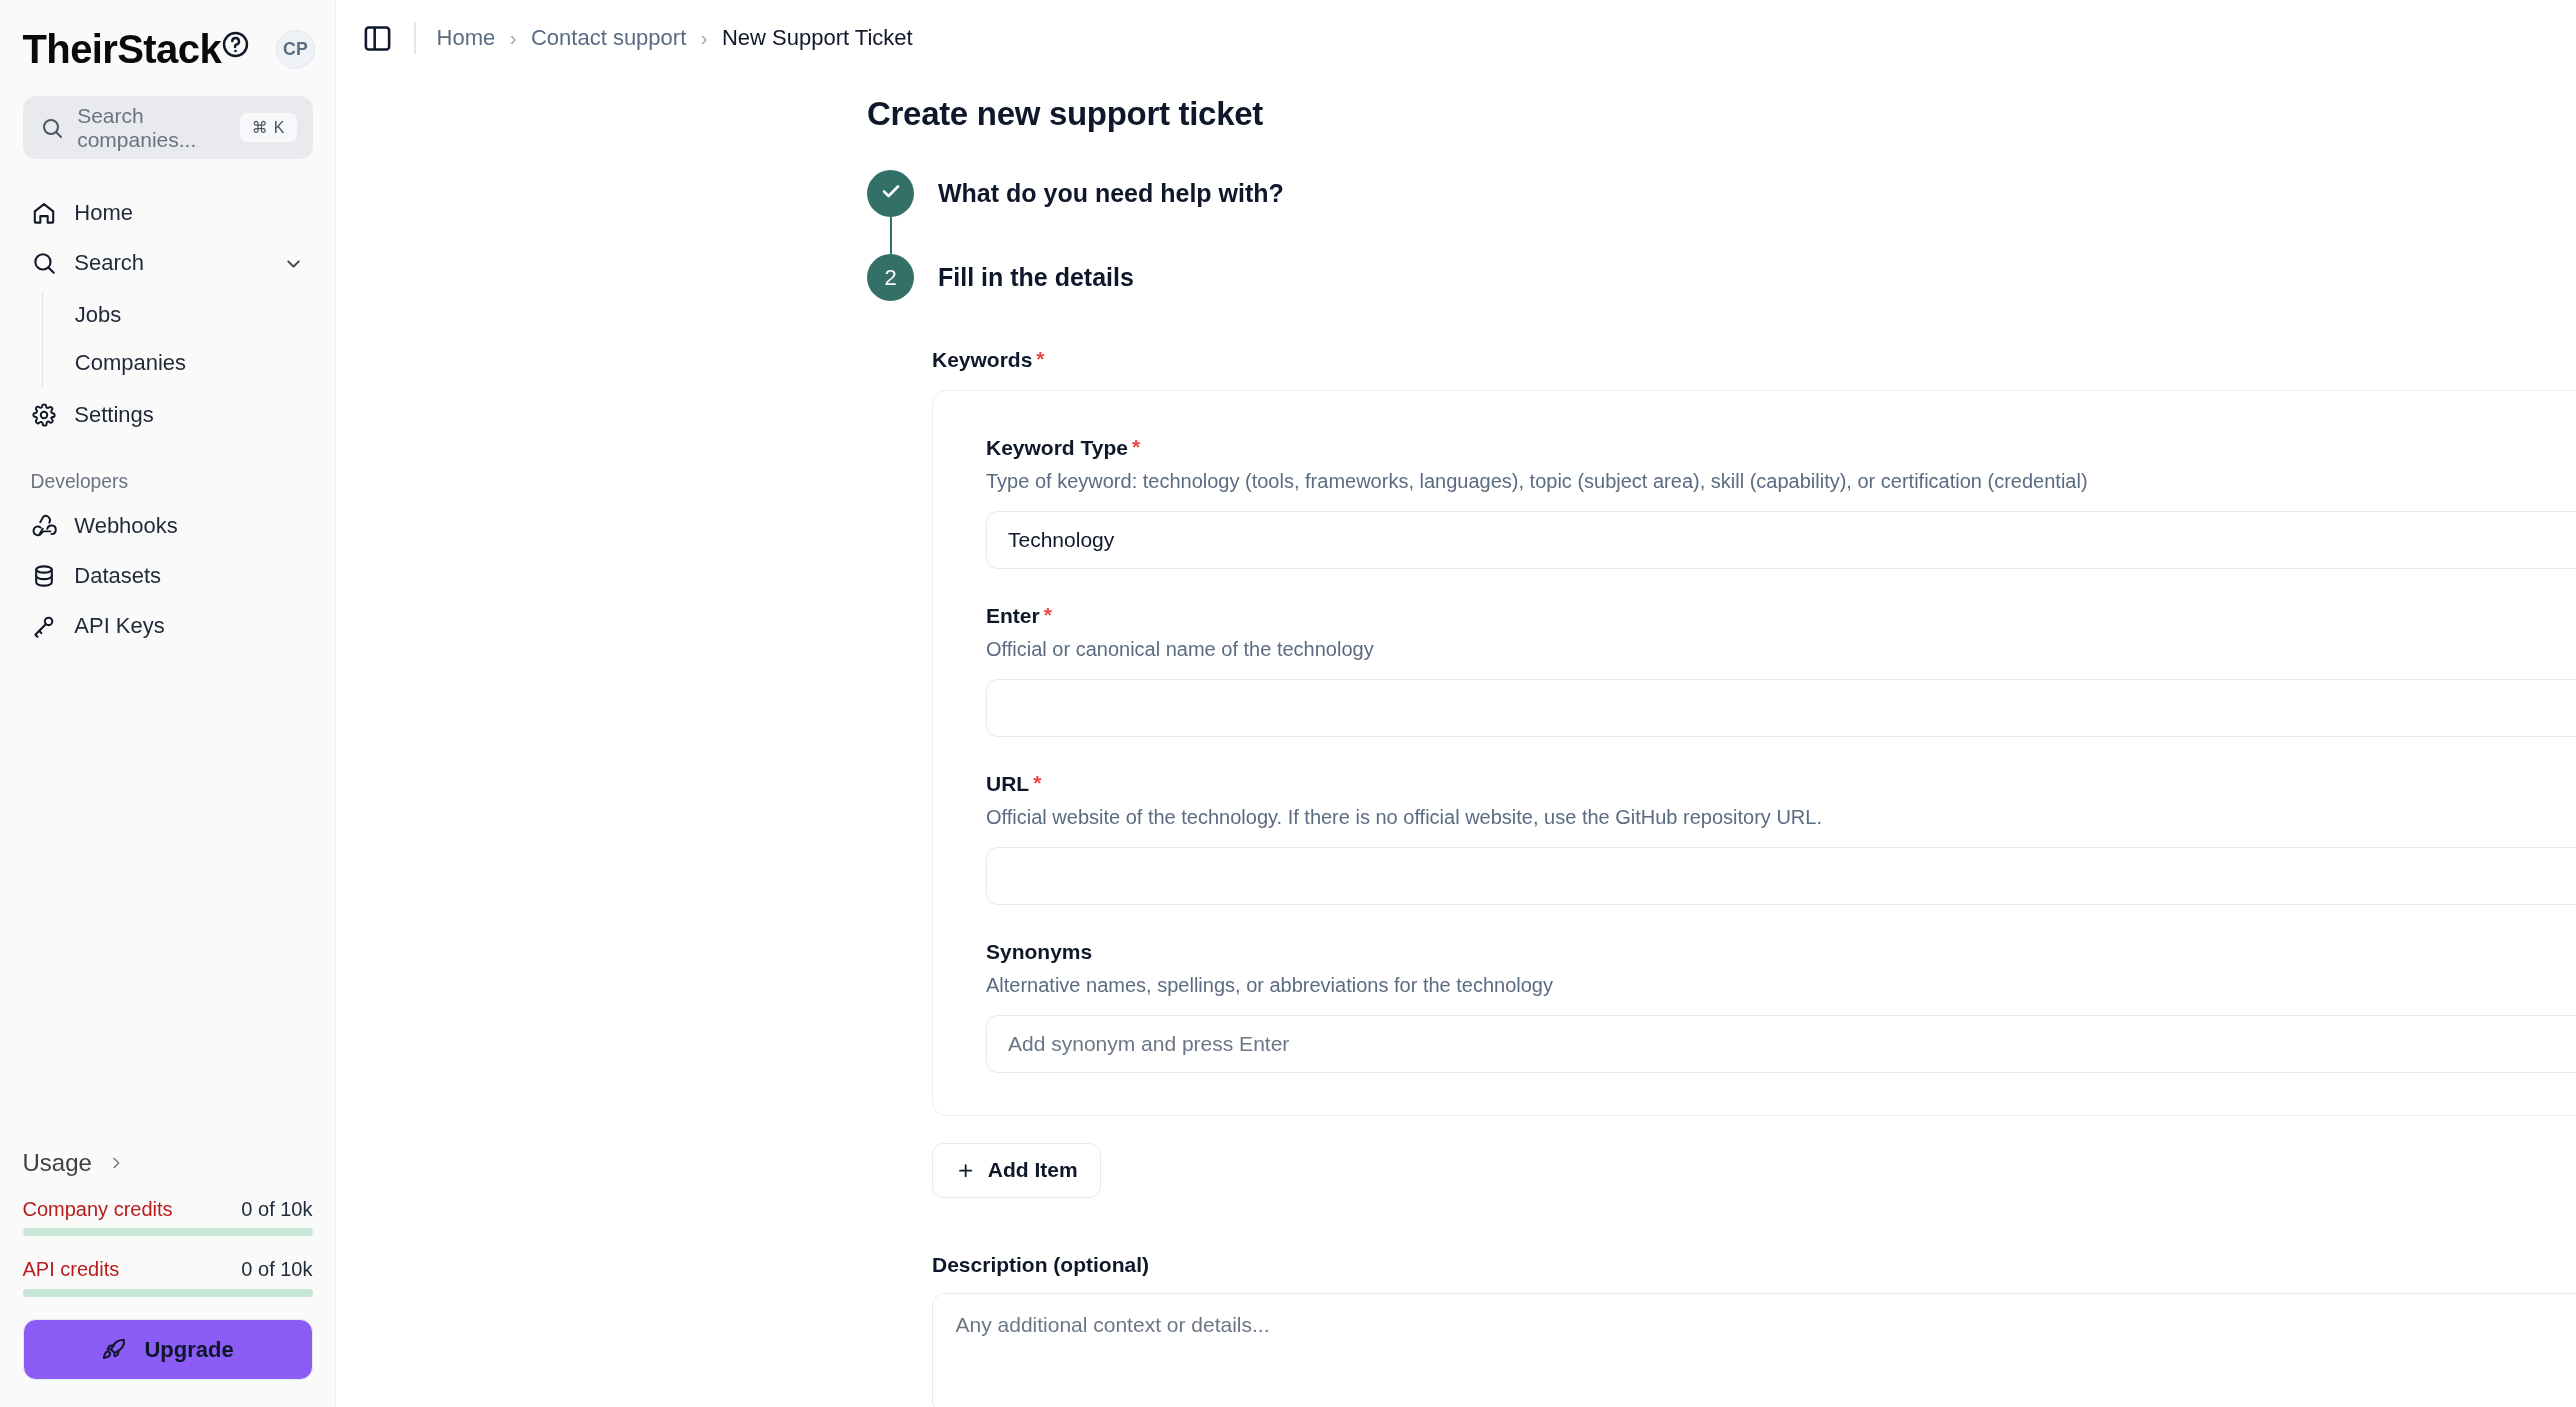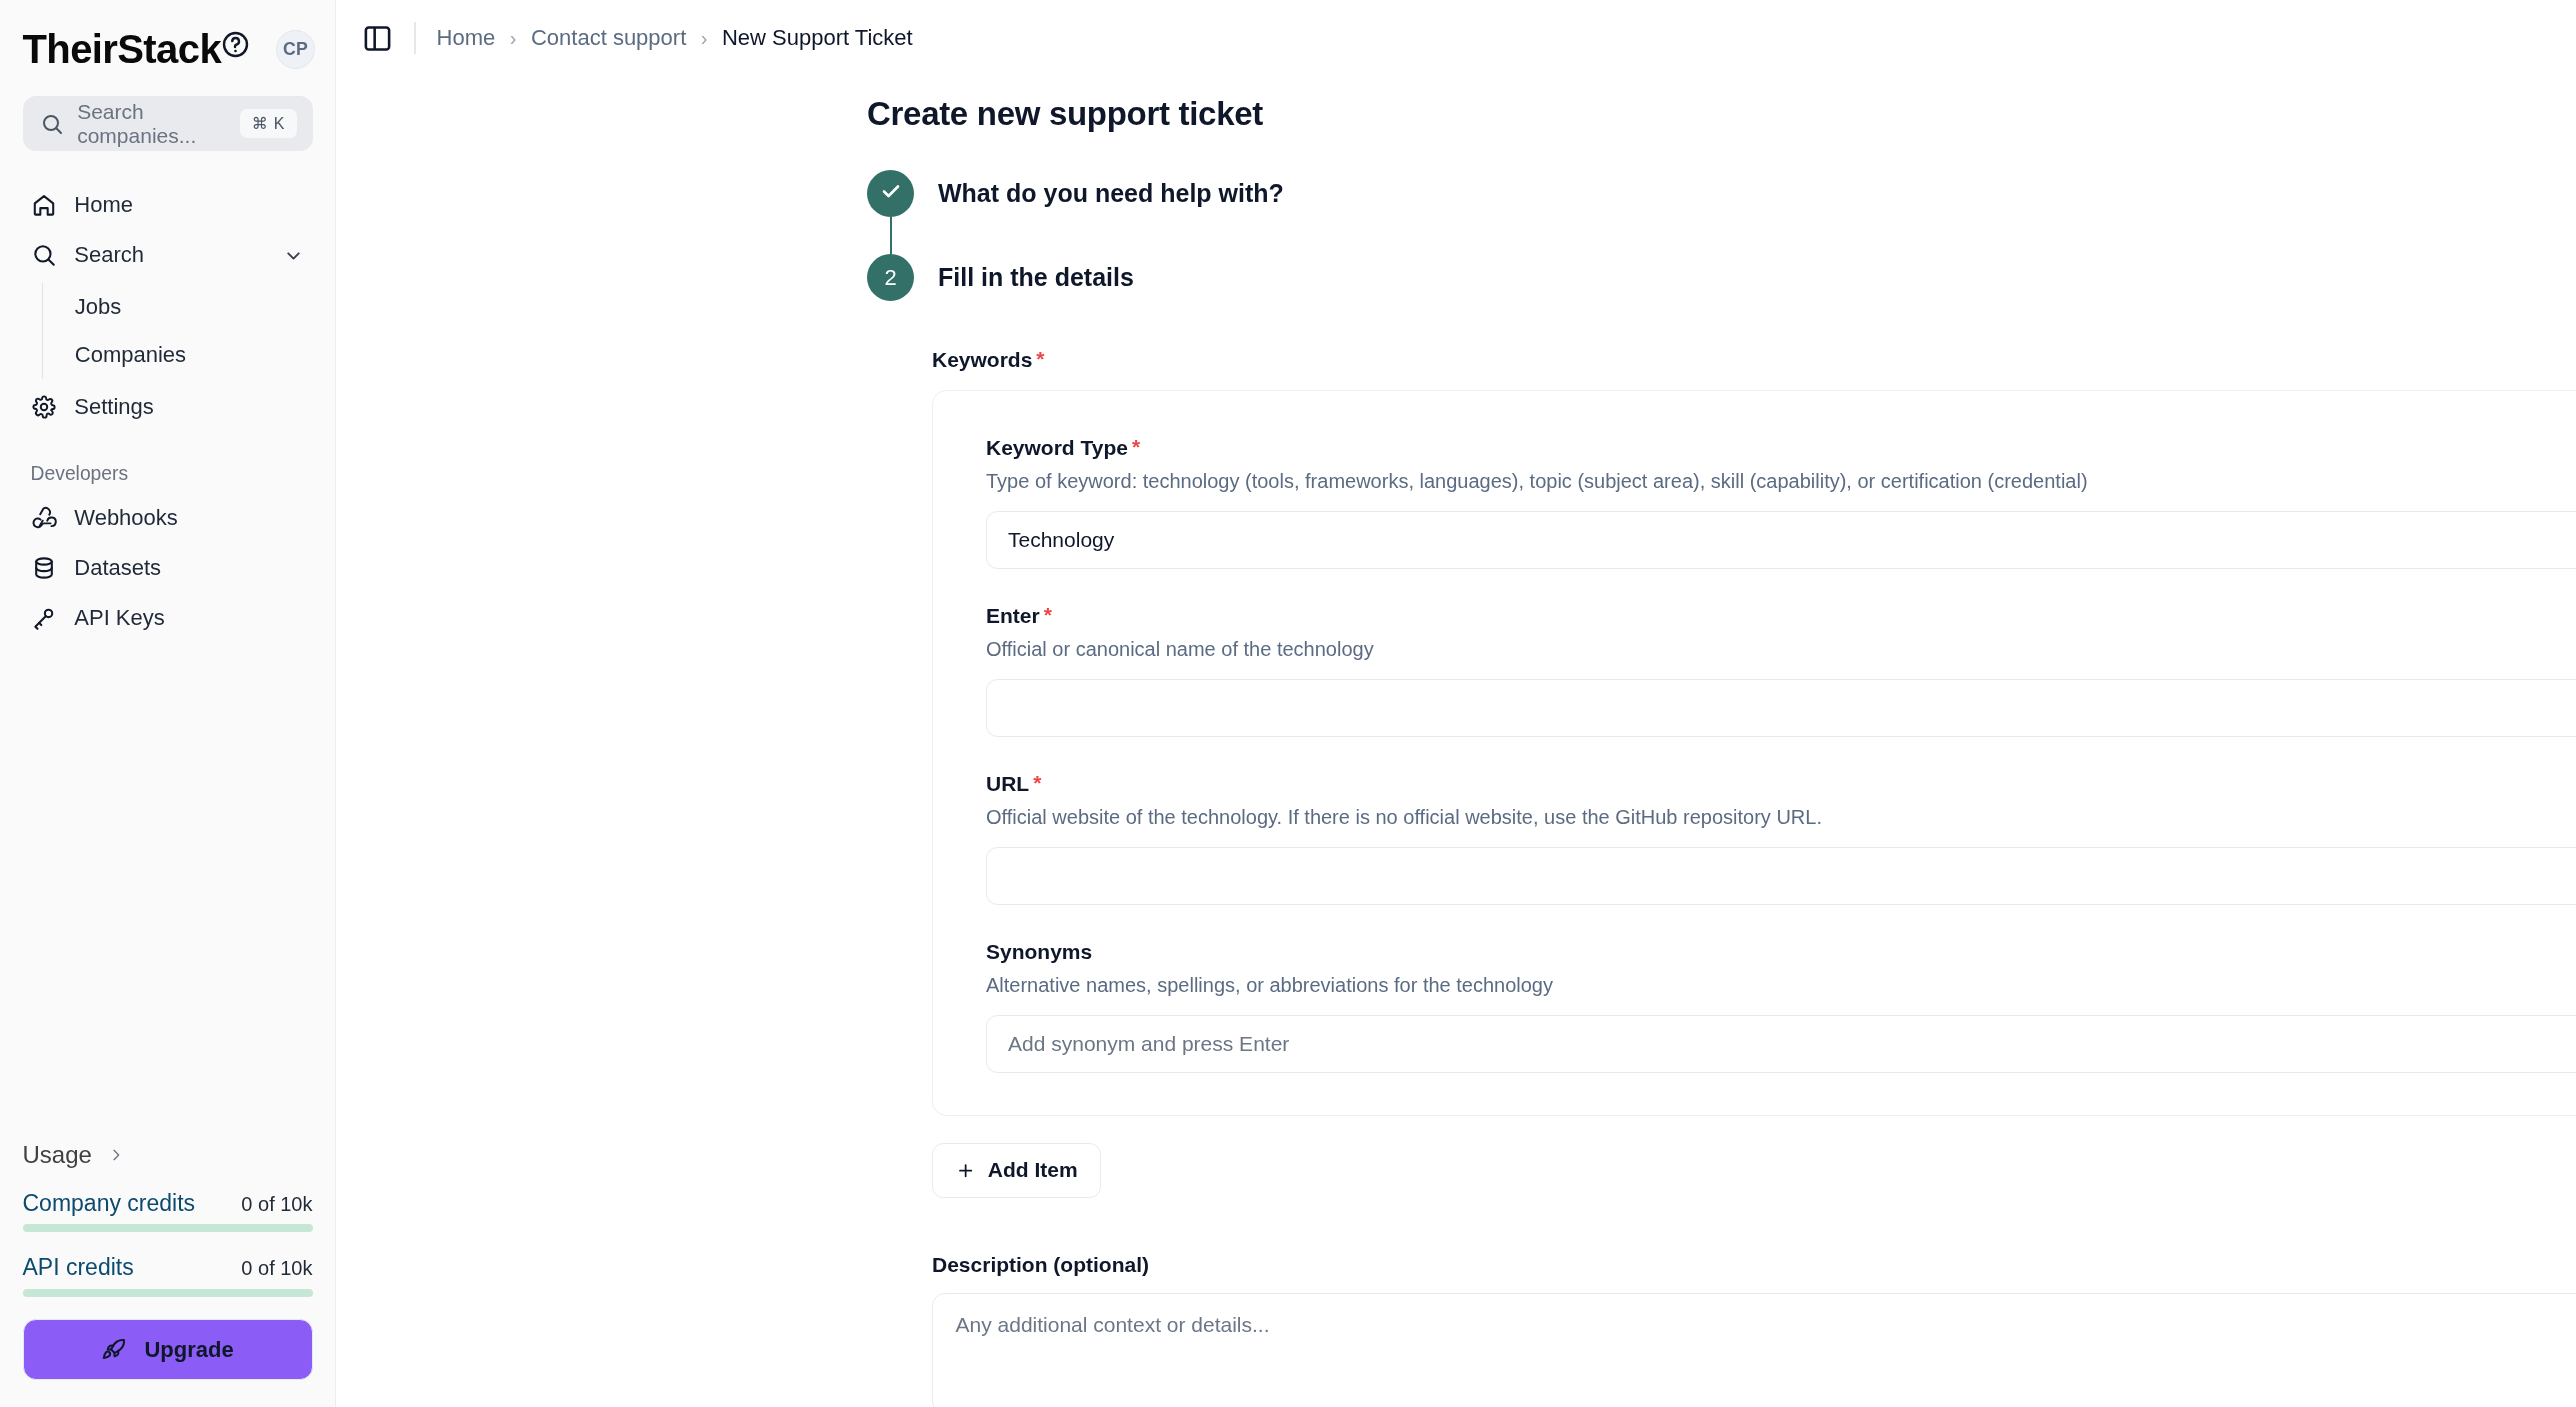--- a/index.html
+++ b/index.html
@@ -31,21 +31,21 @@
   .help-ic { width: 29px; height: 29px; display: block; }
   .avatar {
     width: 39px; height: 39px; border-radius: 50%;
     background: #eef1f6; border: 1.2px solid #e3e8f0;
     display: flex; align-items: center; justify-content: center;
     font-size: 17.7px; font-weight: 600; color: #5b6b82; letter-spacing: 0.2px;
   }
 
   .search-box {
     margin: 24px 0 0 0;
-    height: 55px;
+    height: 63px;
     background: #e8eaee;
     border-radius: 13px;
     display: flex; align-items: center;
     padding: 0 16px 0 17.7px;
     gap: 13px;
     cursor: text;
   }
   .search-ic { width: 24px; height: 24px; flex: 0 0 24px; }
   .search-ph { flex: 1; font-size: 21px; color: #6b7280; }
   .kbd {
@@ -78,21 +78,21 @@
   }
 
   .sb-bottom { margin-top: auto; padding: 0 22.5px 27px 22.5px; }
   .usage-head {
     display: flex; align-items: center; gap: 16px;
     font-size: 24px; color: #404040; margin-bottom: 21px; cursor: pointer;
   }
   .usage-head svg { width: 16px; height: 16px; }
   .usage-row { margin-bottom: 22.5px; }
   .usage-line { display: flex; justify-content: space-between; align-items: baseline; margin-bottom: 7.2px; }
-  .usage-name { font-size: 23px; color: #0c4a6e; }
+  .usage-name { font-size: 20px; color: #b91c1c; }
   .usage-val { font-size: 20px; color: #1f2937; }
   .usage-bar { height: 8px; border-radius: 4.8px; background: #c7e7d6; width: 100%; }
   .upgrade-btn {
     margin-top: 13px;
     height: 61px; width: 100%;
     background: #8b5cf6;
     border: 1.2px solid #e6e9ef;
     border-radius: 13px;
     display: flex; align-items: center; justify-content: center; gap: 16px;
     font-size: 22px; font-weight: 600; color: #0f172a;

